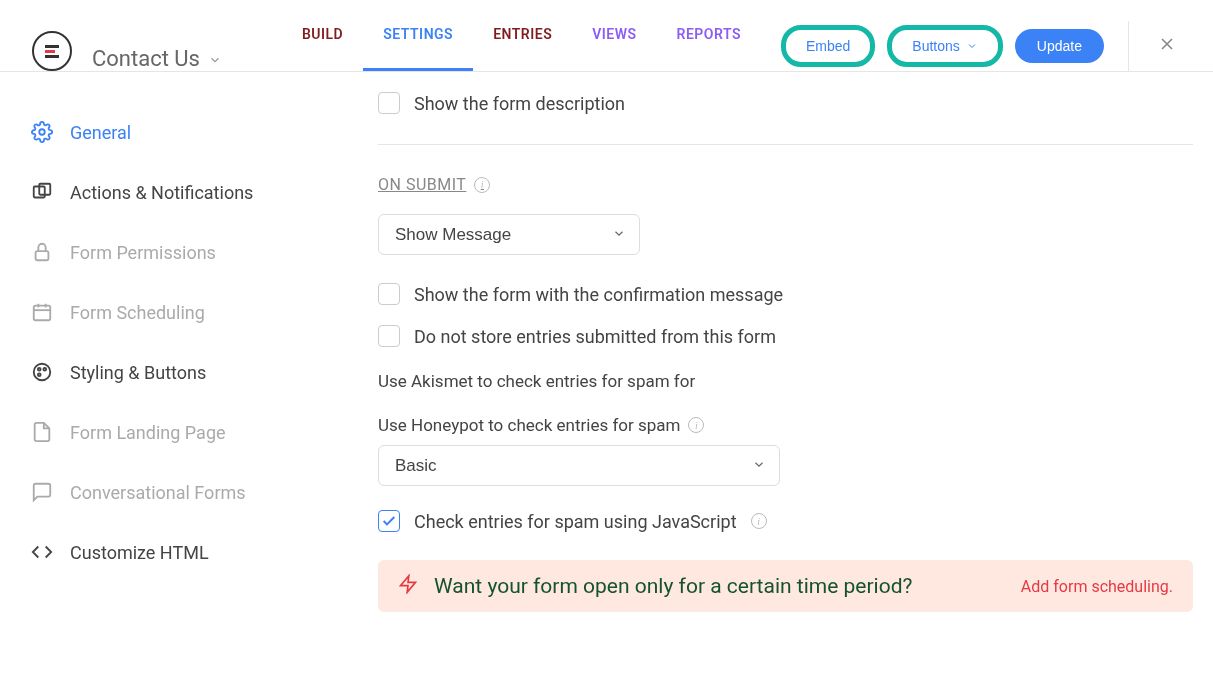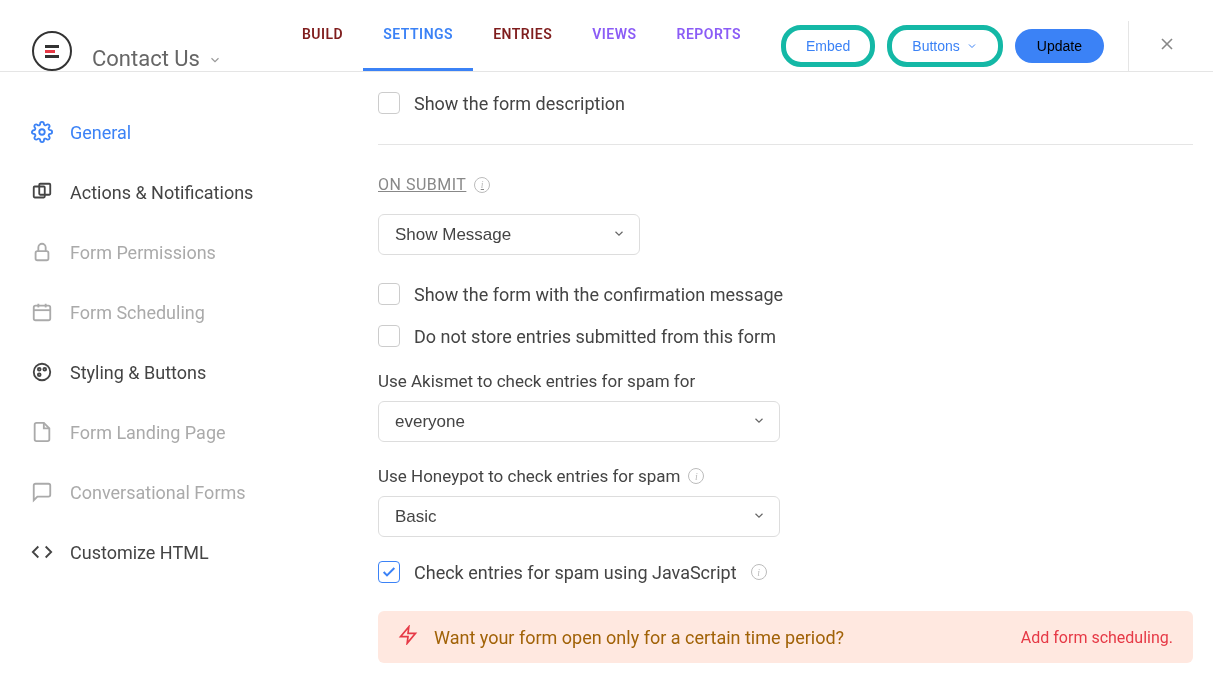--- a/index.html
+++ b/index.html
@@ -12,21 +12,21 @@
     .logo-bar { width: 14px; height: 3px; background: #333; }
     .logo-bar:nth-child(2) { width: 10px; background: #e63946; }
     .form-title { font-size: 22px; color: #666; font-weight: 400; margin-right: 8px; }
     .title-chevron { color: #999; }
     .tabs { display: flex; margin-left: auto; gap: 0; }
     .tab { padding: 0 20px; height: 72px; display: flex; align-items: center; font-size: 14px; font-weight: 600; letter-spacing: 0.5px; color: #8b5cf6; cursor: pointer; border-bottom: 3px solid transparent; }
     .tab.dark { color: #7f1d1d; }
     .tab.active { color: #3b82f6; border-bottom-color: #3b82f6; }
     .header-actions { display: flex; align-items: center; gap: 12px; margin-left: 20px; }
     .btn-outline { border: 5px solid #14b8a6; color: #3b82f6; background: #fff; padding: 8px 20px; border-radius: 20px; font-size: 14px; cursor: pointer; display: flex; align-items: center; gap: 6px; }
-    .btn-primary { background: #3b82f6; color: #000000; border: none; padding: 9px 22px; border-radius: 20px; font-size: 14px; cursor: pointer; }
+    .btn-primary { background: #3b82f6; color: #ffffff; border: none; padding: 9px 22px; border-radius: 20px; font-size: 14px; cursor: pointer; }
     .divider-v { width: 1px; height: 50px; background: #e5e5e5; margin: 0 12px; }
     .close-btn { color: #888; cursor: pointer; font-size: 20px; padding: 4px; }
     
     
     .content { display: flex; height: 609px; }
     .sidebar { width: 330px; padding: 30px 0; }
     .sidebar-item { display: flex; align-items: center; padding: 18px 30px; cursor: pointer; color: #444; font-size: 18px; }
     .sidebar-item.active { color: #3b82f6; }
     .sidebar-item.muted { color: #aaa; }
     .sidebar-icon { width: 24px; height: 24px; margin-right: 16px; display: flex; align-items: center; justify-content: center; }
@@ -49,21 +49,21 @@
     .select { position: relative; display: inline-block; }
     .select select { appearance: none; border: 1px solid #ddd; border-radius: 6px; padding: 10px 44px 10px 16px; font-size: 17px; color: #444; background: #fff; cursor: pointer; }
     .select-chevron { position: absolute; right: 14px; top: 50%; transform: translateY(-50%); pointer-events: none; color: #666; }
     .select-sm select { min-width: 262px; }
     .select-md select { min-width: 402px; }
     
     .field-label { font-size: 17px; color: #444; margin-bottom: 10px; margin-top: 24px; display: flex; align-items: center; gap: 8px; }
     
     .banner { background: #ffe8e0; border-radius: 6px; padding: 14px 20px; display: flex; align-items: center; margin-top: 28px; }
     .banner-icon { color: #e63946; margin-right: 16px; }
-    .banner-text { color: #a16207; font-size: 18px; }
+    .banner-text { color: #14532d; font-size: 21px; }
     .banner-link { margin-left: auto; color: #e63946; font-size: 16px; cursor: pointer; }
   </style>
 </head>
 <body>
 
 <div class="header">
   <div class="logo">
     <div class="logo-inner">
       <div class="logo-bar"></div>
       <div class="logo-bar"></div>
@@ -221,30 +221,20 @@
       </div>
       
       <div class="checkbox-row">
         <div class="checkbox">
           
         </div>
         <span class="checkbox-label">Do not store entries submitted from this form</span>
       </div>
       
       <div class="field-label">Use Akismet to check entries for spam for</div>
-      <div class="select select-md">
-        <select>
-          <option>everyone</option>
-        </select>
-        <span class="select-chevron">
-          <svg width="14" height="14" viewBox="0 0 24 24" fill="none" stroke="currentColor" stroke-width="2">
-              <polyline points="6 9 12 15 18 9"></polyline>
-            </svg>
-        </span>
-      </div>
       
       <div class="field-label">
         <span>Use Honeypot to check entries for spam</span>
         <span class="info-icon">i</span>
       </div>
       <div class="select select-md">
         <select>
           <option>Basic</option>
         </select>
         <span class="select-chevron">

